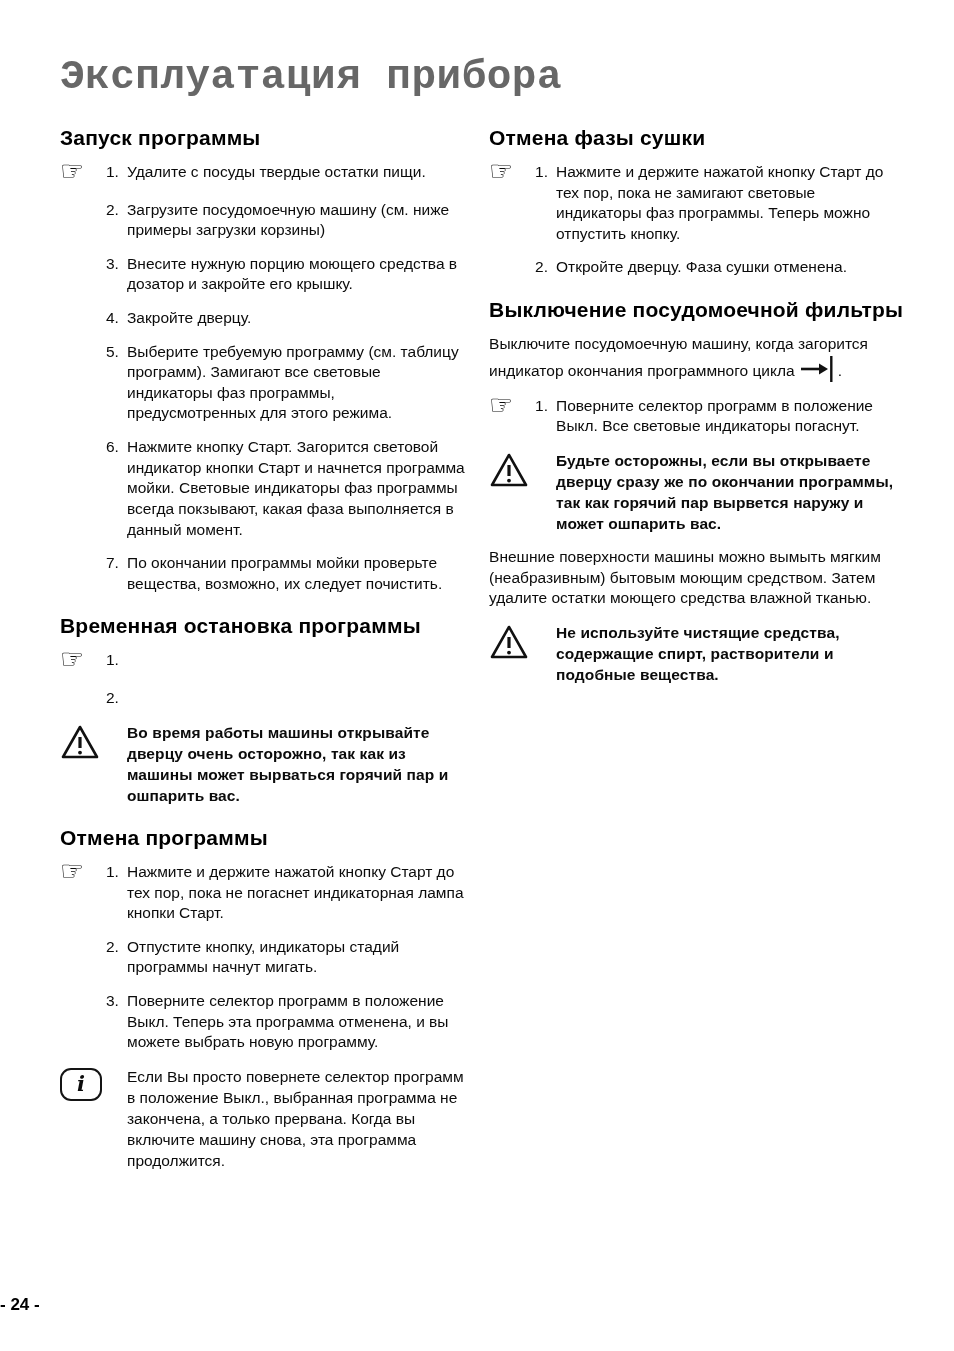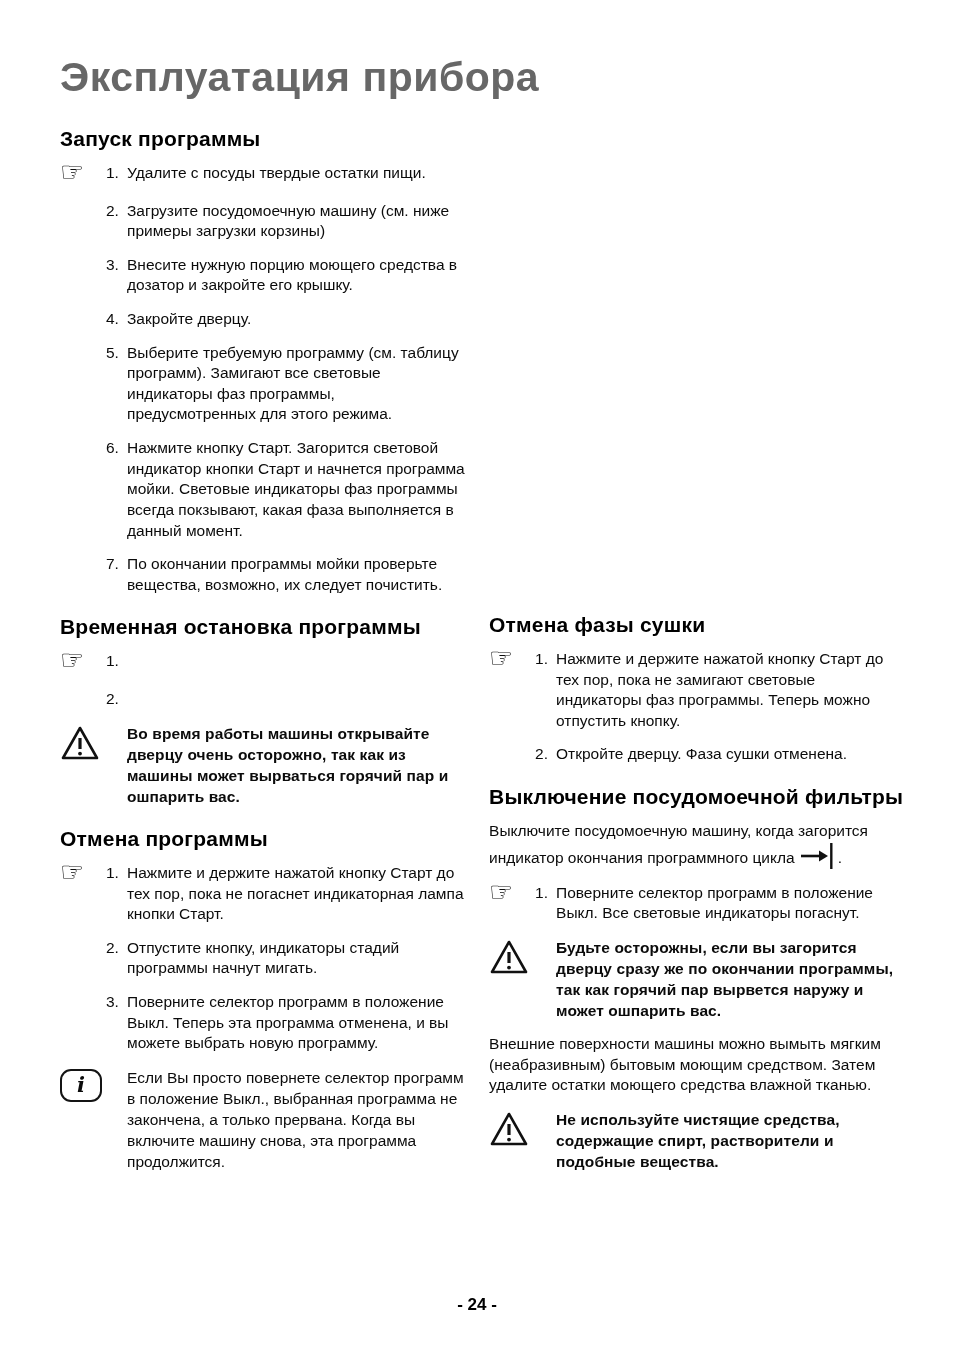--- a/index.html
+++ b/index.html
@@ -10,22 +10,23 @@
     color:#0b0b0b;
     position:relative;
     overflow:hidden;
   }
   .page { padding:50px 50px 0 60px; }
   .doc-title {
     font-size:41px; font-weight:bold;
     color:#676767;
     margin:4px 0 6px 0;
     letter-spacing:0.5px;
-  }
-  .columns { display:flex; gap:22px; align-items:flex-end; }
+    font-family:Liberation Mono, monospace;
+  }
+  .columns { display:flex; gap:22px; align-items:flex-start; }
   .col { width:412px; }
   .col.right { width:420px; }
   h2.section-heading {
     font-size:21px; font-weight:bold; color:#000;
     margin:20px 0 12px 0; letter-spacing:0.2px;
   }
   p.intro {
     font-size:15.5px; line-height:1.33; margin:0 0 13px 0;
   }
   .item {
@@ -57,21 +58,21 @@
   }
   .info-i {
     font-family:"DejaVu Serif", serif;
     font-style:italic; font-weight:bold;
     font-size:21px; line-height:1;
     position:relative; top:-1px;
   }
   .cycle-end-symbol { vertical-align:-7px; margin:0 3px 0 4px; }
   .footer-pagenum {
     position:absolute; bottom:36px; left:0;
-    width:954px; text-align:center;
+    width:954px; 
     font-size:17px; font-weight:bold; color:#000;
   }
 </style>
 </head>
 <body>
 
 <div class="page">
 
   <h1 class="doc-title">Эксплуатация прибора</h1>
 
@@ -206,21 +207,21 @@
         </div>
 
         <div class="note-row">
           <span class="icon-cell">
             <svg class="warn-triangle" width="40" height="36" viewBox="0 0 40 36">
               <path d="M20 3 L37 33 H3 Z" fill="none" stroke="#111" stroke-width="2.6" stroke-linejoin="round"></path>
               <line x1="20" y1="13" x2="20" y2="24" stroke="#111" stroke-width="3.2"></line>
               <circle cx="20" cy="28.6" r="1.9" fill="#111"></circle>
             </svg>
           </span>
-          <span class="text bold">Будьте осторожны, если вы загорится дверцу сразу же по окончании программы, так как горячий пар вырвется наружу и может ошпарить вас.</span>
+          <span class="text bold">Будьте осторожны, если вы открываете дверцу сразу же по окончании программы, так как горячий пар вырвется наружу и может ошпарить вас.</span>
         </div>
       </section>
 
       <section>
         <p class="intro">Внешние поверхности машины можно вымыть мягким (неабразивным) бытовым моющим средством. Затем удалите остатки моющего средства влажной тканью.</p>
 
         <div class="note-row">
           <span class="icon-cell">
             <svg class="warn-triangle" width="40" height="36" viewBox="0 0 40 36">
               <path d="M20 3 L37 33 H3 Z" fill="none" stroke="#111" stroke-width="2.6" stroke-linejoin="round"></path>

